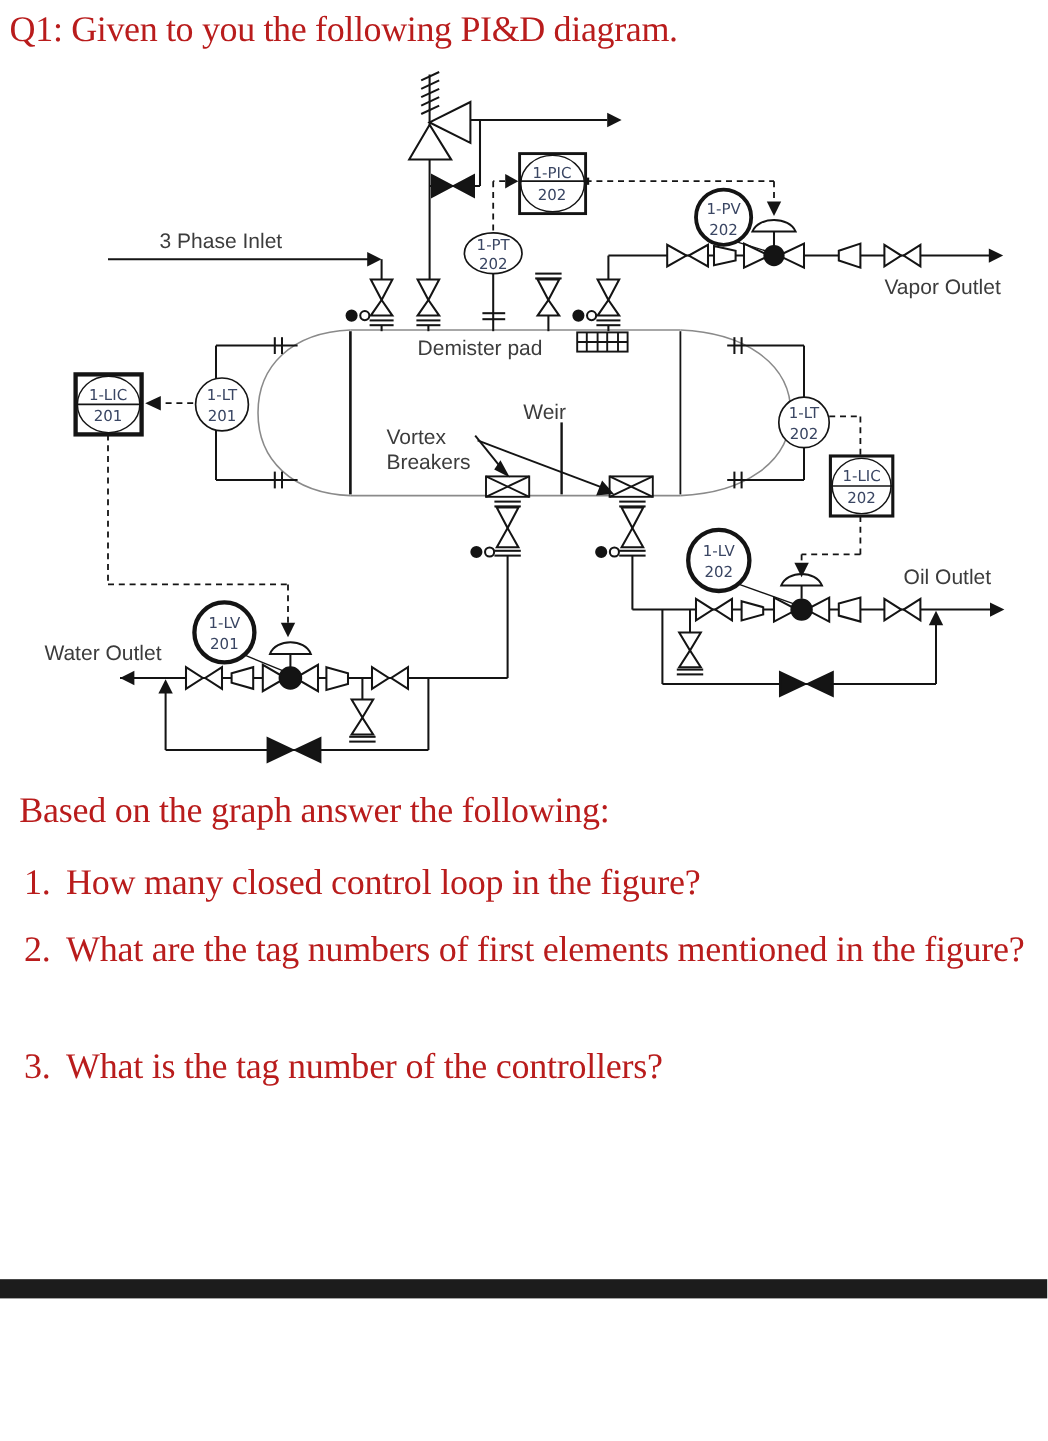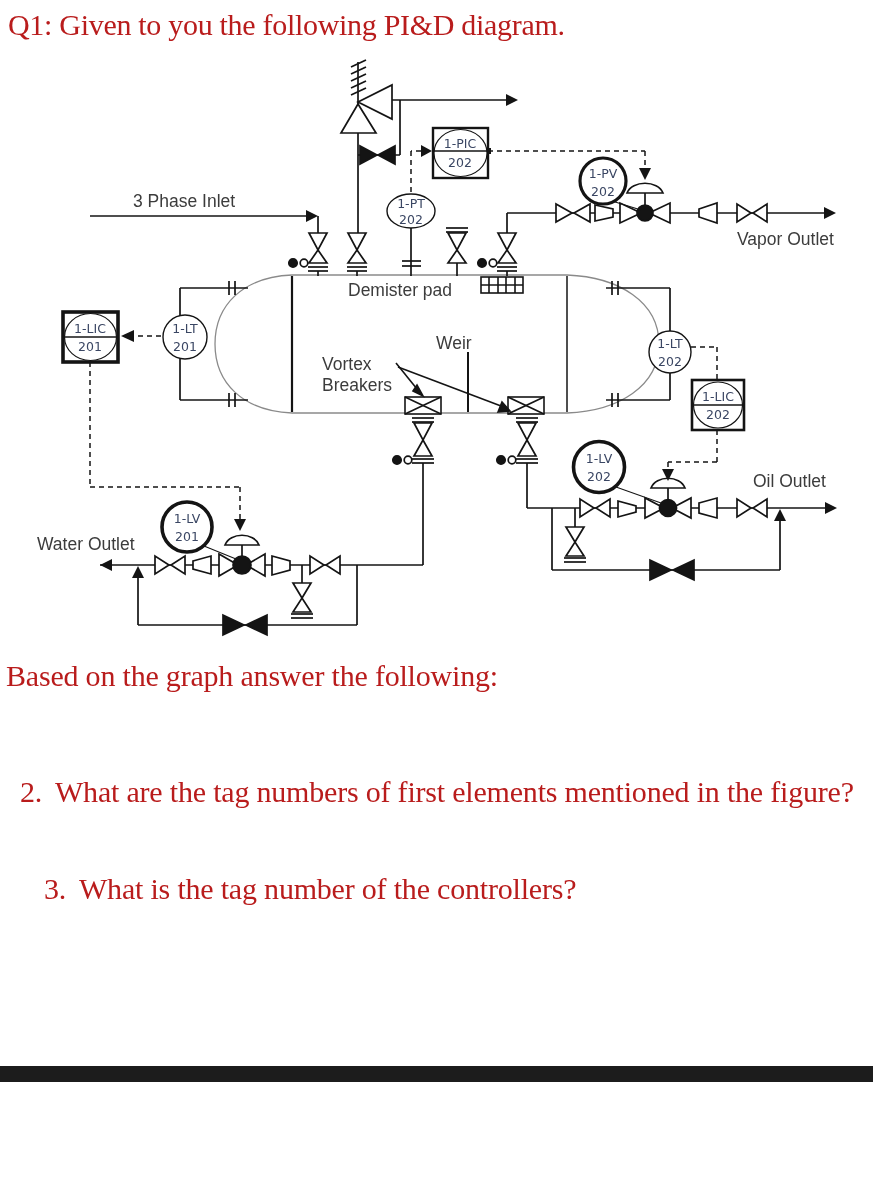--- a/index.html
+++ b/index.html
@@ -1,26 +1,26 @@
 <!DOCTYPE html>
 <html><head>
 <meta charset="utf-8">
 <style>
   html,body{margin:0;padding:0;background:#fff;}
   .page{position:relative;width:873px;height:1201px;background:#ffffff;overflow:hidden;
         font-family:"Liberation Serif", serif;color:#b91c1c;}
   .title{position:absolute;left:8px;top:8px;font-size:30px;letter-spacing:-0.3px;white-space:nowrap;}
   .figure{position:absolute;left:0;top:55px;width:873px;height:600px;}
   .qblock{position:absolute;font-size:30px;letter-spacing:-0.2px;}
-  .intro{left:6px;top:659px;}
+  .intro{left:16px;top:659px;}
   .q{padding-left:35px;text-indent:-35px;line-height:40px;}
   .qnum{display:inline-block;width:35px;text-indent:0;}
   .q1{left:20px;top:716px;}
   .q2{left:20px;top:772px;width:852px;}
-  .q3{left:20px;top:869px;margin-left:24px;}
+  .q3{left:20px;top:869px;}
   .q4{left:20px;top:925px;}
   .divider{position:absolute;left:0;top:1066px;width:873px;height:16px;background:#1c1c1c;}
   .q5{left:12px;top:1139px;}
   svg text.lbl{font-family:"Liberation Sans", sans-serif;font-size:17.5px;fill:#3c3c3c;}
   svg text.itag{font-family:"DejaVu Sans", sans-serif;font-size:12.5px;fill:#3a4663;text-anchor:middle;}
 </style>
 </head>
 <body>
 
 <div class="page">
@@ -337,20 +337,23 @@
     <text class="lbl" x="348" y="296">Demister pad</text>
     <text class="lbl" x="436" y="349">Weir</text>
     <text class="lbl" x="322" y="370">Vortex</text>
     <text class="lbl" x="322" y="391">Breakers</text>
     <text class="lbl" x="37" y="550">Water Outlet</text>
     <text class="lbl" x="753" y="487">Oil Outlet</text>
   </svg>
 
   <div class="qblock intro">Based on the graph answer the following:</div>
 
+  <div class="qblock q q1">
+    <span class="qnum">1.</span><span>How many closed control loop in the figure?</span>
+  </div>
   <div class="qblock q q2">
     <span class="qnum">2.</span><span>What are the tag numbers of first elements mentioned in the figure?</span>
   </div>
   <div class="qblock q q3">
     <span class="qnum">3.</span><span>What is the tag number of the controllers?</span>
   </div>
 
   <div class="divider"></div>
 
 

